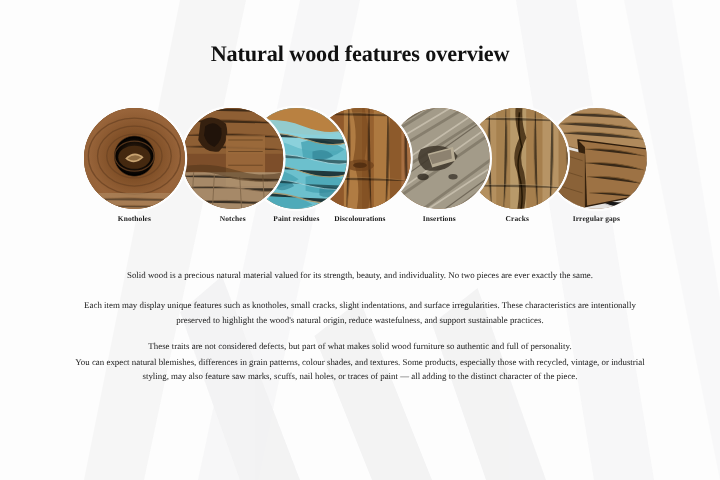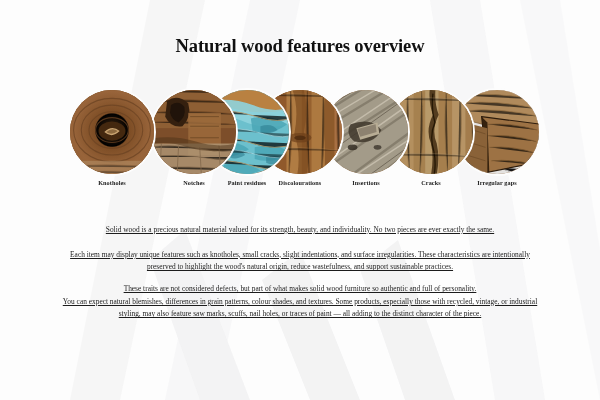--- a/index.html
+++ b/index.html
@@ -100,21 +100,20 @@
     top: 224px;
     left: 50px;
     width: 500px;
   }
   .para {
     text-align: center;
     font-size: 7.4px;
     line-height: 12.6px;
     color: #1c1c1c;
     margin: 0 0 9.5px 0;
-    text-decoration: underline;
   }
   .para.p0 { margin-bottom: 12px; }
   .para.p1 { padding: 0 6px; }
   .para.p2 { padding: 0 4px; }
   .para.p3 { margin-bottom: 0; }
 </style>
 </head>
 <body>
 
 <svg id="watermark" viewBox="0 0 600 400">

